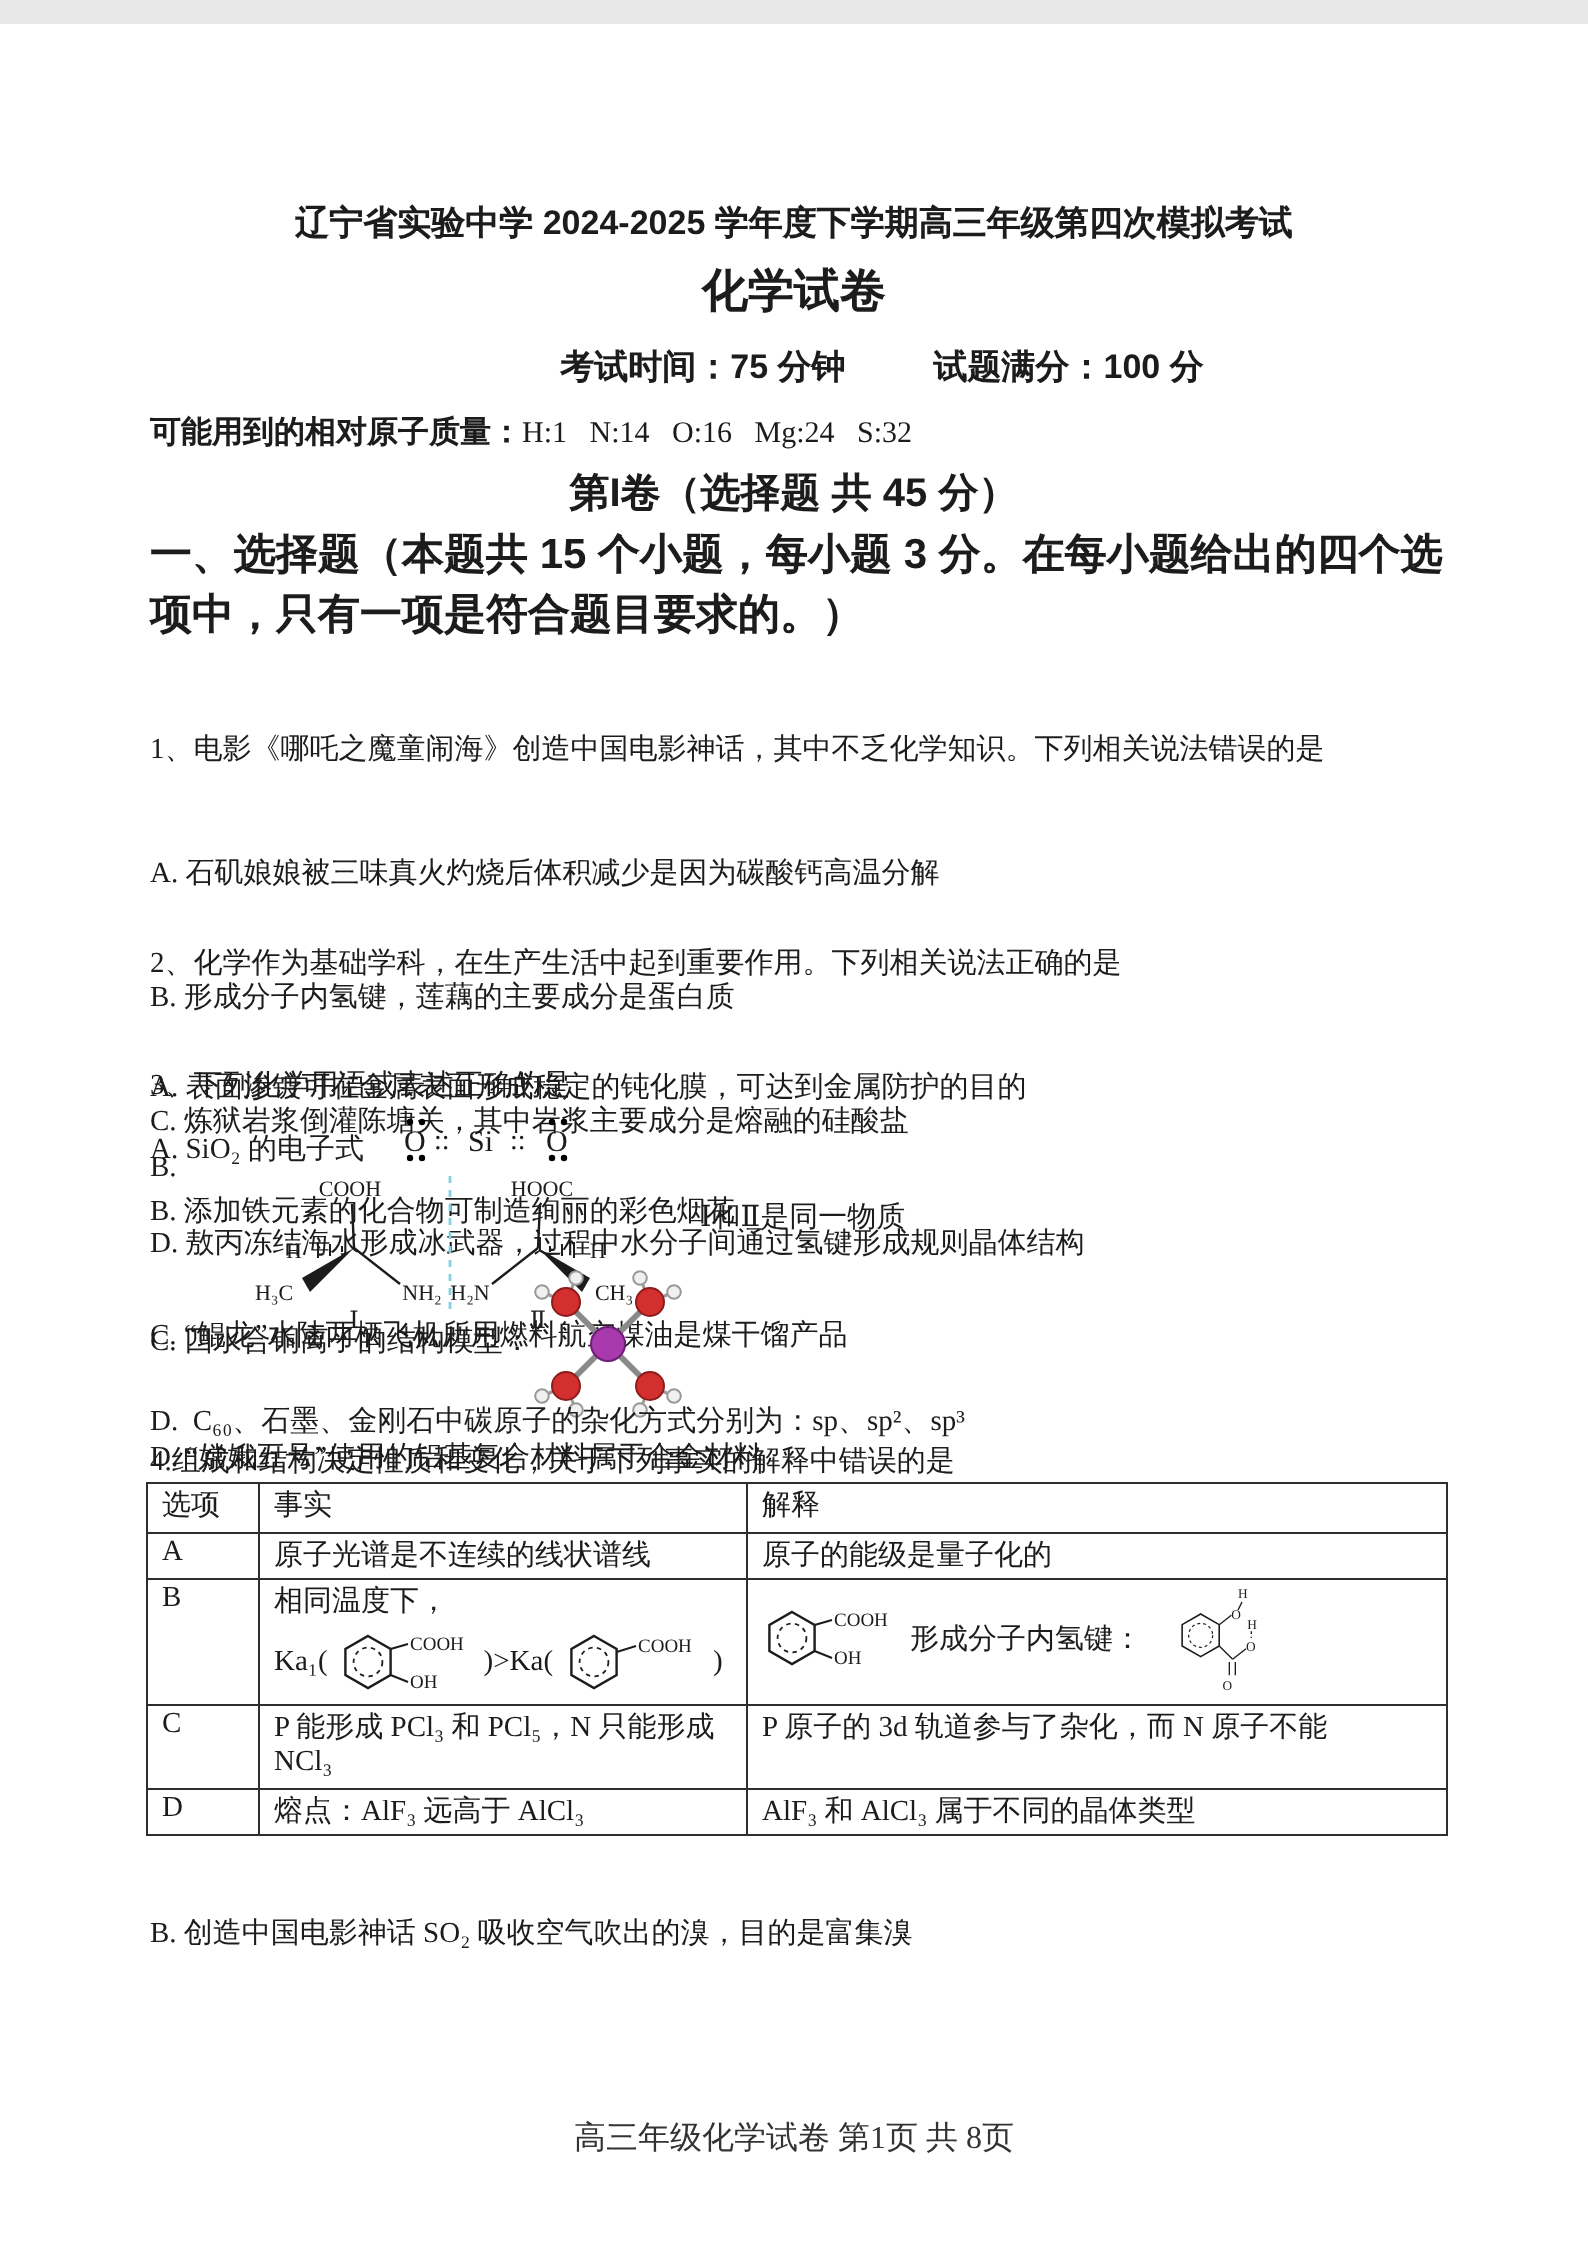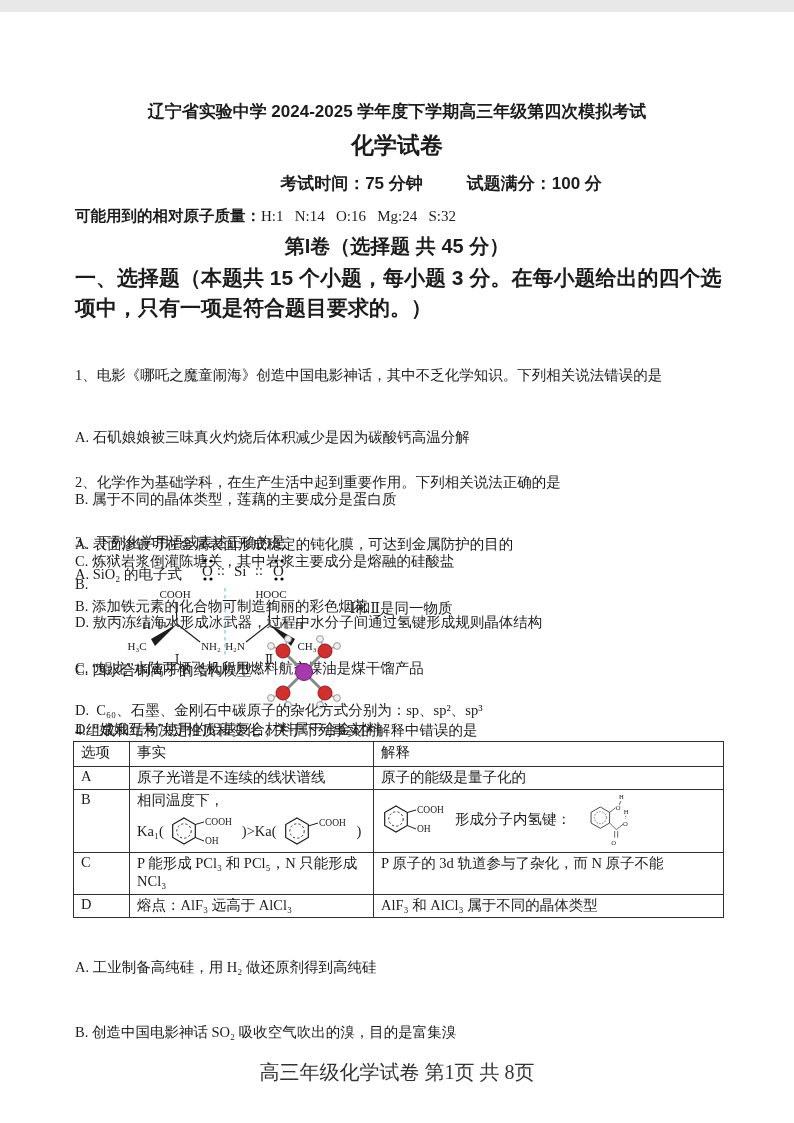--- a/index.html
+++ b/index.html
@@ -27,21 +27,21 @@
   .enant-caption{top:587px;left:350px;}
   .qtable{position:absolute;top:729px;left:73px;width:650px;border-collapse:collapse;font-size:14.5px;table-layout:fixed;}
   .qtable td{border:1.5px solid #2e2e2e;padding:1px 7px;vertical-align:top;text-align:left;font-weight:normal;}
   .qtable tr.hdr td{height:22px;}
   .qtable tr.ra td{height:20px;}
   .qtable tr.rb td{height:58px;}
   .qtable tr.rc td{height:39px;}
   .qtable tr.rd td{height:20px;}
   .ka-row{display:flex;align-items:center;gap:1px;margin-top:1px;}
   .hb-row{display:flex;align-items:center;gap:2px;}
-  .footer{top:1047px;left:0;width:100%;text-align:center;font-size:20px;color:#333;}
+  .footer{top:1047px;left:0;width:100%;text-align:center;font-size:16px;color:#333;}
   svg text{font-family:"Liberation Serif","DejaVu Serif",serif;fill:#1c1c1c;}
   svg .ln{stroke:#1c1c1c;stroke-width:1.2;fill:none;}
   svg .thin{stroke:#1c1c1c;stroke-width:1;fill:none;}
   svg .dash-inner{stroke:#1c1c1c;stroke-width:0.9;fill:none;stroke-dasharray:2.2 2.2;}
 </style>
 </head>
 <body>
 
 <div class="page">
 
@@ -52,21 +52,21 @@
   </div>
   <div class="abs t-atomic">
     <span class="cbold lbl">可能用到的相对原子质量：</span><span class="pre">H:1   N:14   O:16   Mg:24   S:32</span>
   </div>
   <div class="abs t-section cbold">第I卷（选择题  共 45 分）</div>
   <div class="abs t-instr cbold prewrap">一、选择题（本题共 15 个小题，每小题 3 分。在每小题给出的四个选项中，只有一项是符合题目要求的。）</div>
 
   <div class="abs qblock prewrap" style="top:312px">
     <div>1、电影《哪吒之魔童闹海》创造中国电影神话，其中不乏化学知识。下列相关说法错误的是</div>
     <div>A. 石矶娘娘被三味真火灼烧后体积减少是因为碳酸钙高温分解</div>
-    <div>B. 属于不同的晶体类型，莲藕的主要成分是蛋白质</div>
+    <div>B. 形成分子内氢键，莲藕的主要成分是蛋白质</div>
     <div>C. 炼狱岩浆倒灌陈塘关，其中岩浆主要成分是熔融的硅酸盐</div>
     <div>D. 敖丙冻结海水形成冰武器，过程中水分子间通过氢键形成规则晶体结构</div>
   </div>
 
   <div class="abs qblock prewrap" style="top:419px">
     <div>2、化学作为基础学科，在生产生活中起到重要作用。下列相关说法正确的是</div>
     <div>A. 表面渗镀可在金属表面形成稳定的钝化膜，可达到金属防护的目的</div>
     <div>B. 添加铁元素的化合物可制造绚丽的彩色烟花</div>
     <div>C. “鲲龙”水陆两栖飞机所用燃料航空煤油是煤干馏产品</div>
     <div>D. “嫦娥五号”使用的铝基复合材料属于合金材料</div>
@@ -235,21 +235,20 @@
     </tr>
     <tr class="rd">
       <td>D</td>
       <td>熔点：AlF₃ 远高于 AlCl₃</td>
       <td>AlF₃ 和 AlCl₃ 属于不同的晶体类型</td>
     </tr>
   </tbody>
     </table>
 
   <div class="abs q5block prewrap" style="top:902px">
-    <div>A. 工业制备高纯硅，用 H₂ 做还原剂得到高纯硅</div>
     <div>B. 创造中国电影神话 SO₂ 吸收空气吹出的溴，目的是富集溴</div>
     
     
   </div>
 
   <div class="abs footer pre">高三年级化学试卷 第1页 共 8页</div>
 
 </div>
 
 </body></html>

